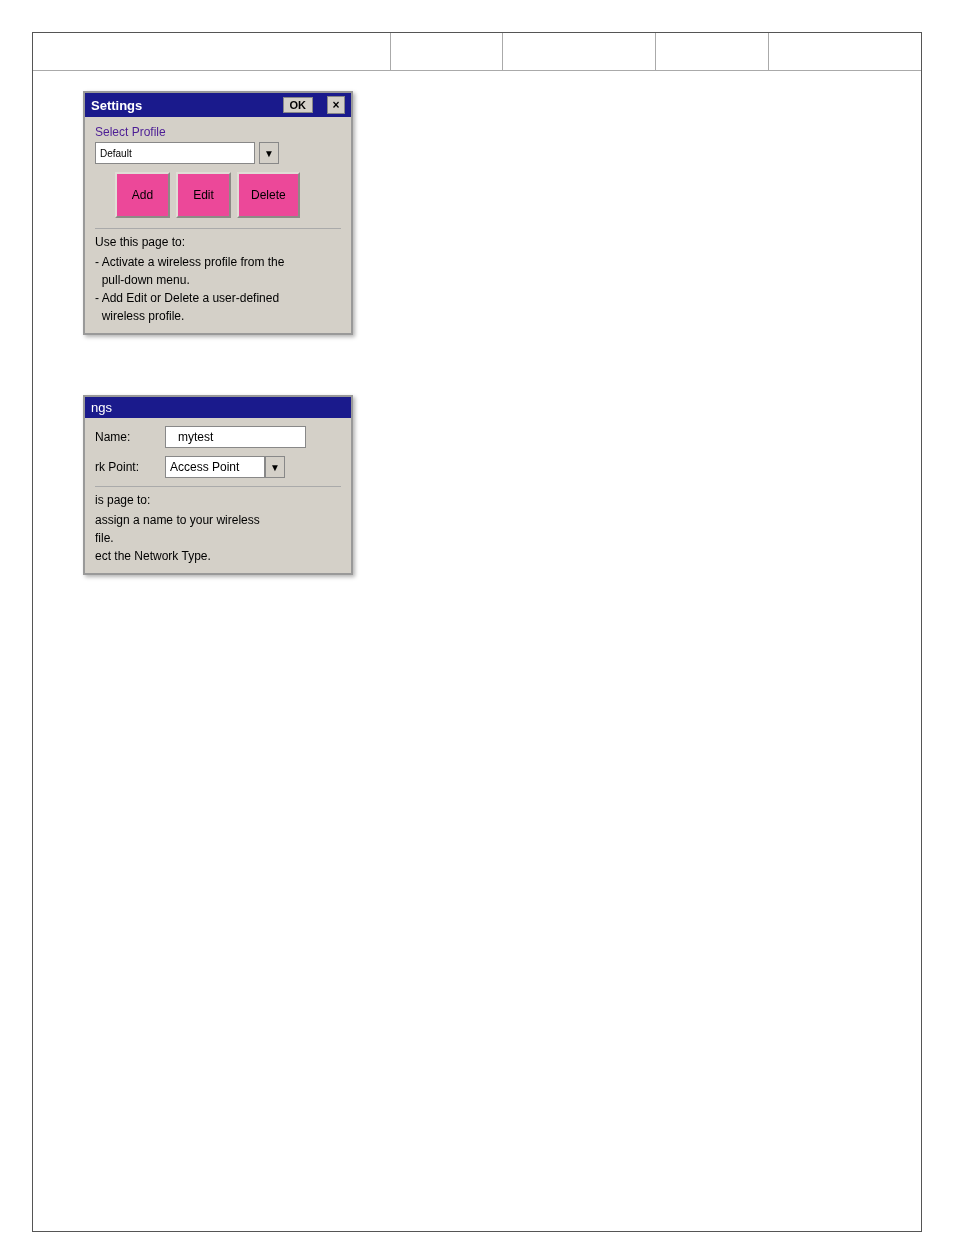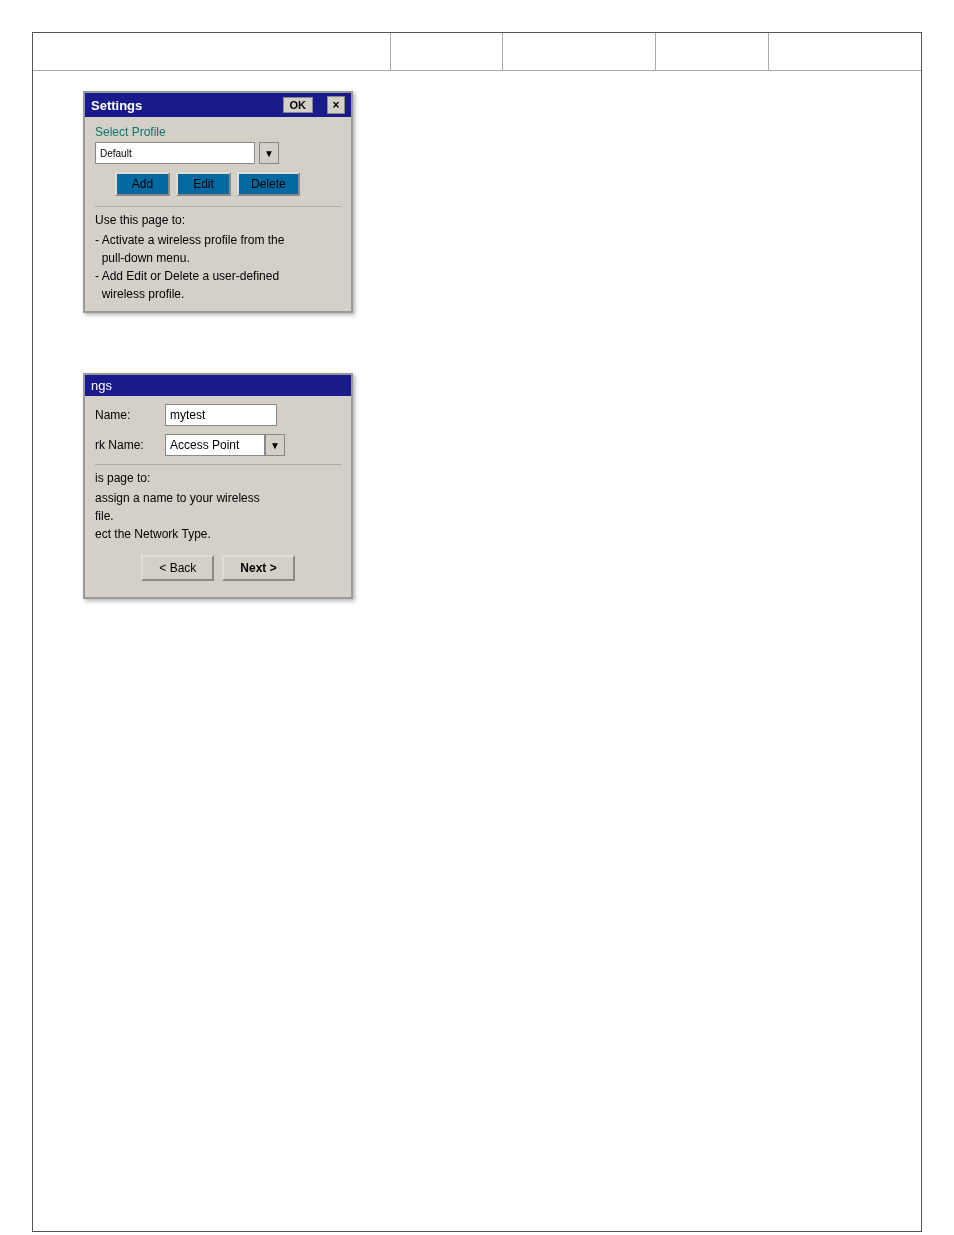--- a/index.html
+++ b/index.html
@@ -107,21 +107,21 @@
       border-bottom: 1px solid #aaa;
     }
 
     .dialog-body {
       padding: 8px 10px;
     }
 
     .field-label {
       font-size: 12px;
       margin-bottom: 3px;
-      color: #0f766e;
+      color: #4c1d95;
     }
 
     .select-row {
       display: flex;
       align-items: center;
       gap: 4px;
       margin-bottom: 8px;
     }
 
     .select-field {
@@ -146,23 +146,23 @@
     }
 
     .button-row {
       display: flex;
       gap: 6px;
       margin-bottom: 10px;
       padding-left: 20px;
     }
 
     .win-btn {
-      background: #0369a1;
+      background: #ec4899;
       border: 2px outset #e0ddd6;
-      padding: 3px 12px;
+      padding: 14px 12px;
       font-size: 12px;
       cursor: pointer;
       min-width: 55px;
       text-align: center;
     }
 
     .divider {
       border: none;
       border-top: 1px solid #aaa;
       margin: 6px 0;
@@ -208,23 +208,23 @@
 
     .field-row-label {
       font-size: 12px;
       color: #000;
       width: 70px;
     }
 
     .text-input {
       border: 1px solid #888;
       background: #fff;
-      padding: 2px 4px;
-      font-size: 12px;
-      width: 112px;
+      padding: 2px 12px;
+      font-size: 12px;
+      width: 141px;
       height: 22px;
     }
 
     .network-type-select {
       display: flex;
       align-items: center;
       gap: 0;
     }
 
     .network-type-input {
@@ -326,37 +326,33 @@
       </div>
 
       <div class="dialog-body">
 
         <div class="field-row">
           <span class="field-row-label">Name:</span>
           <input class="text-input" type="text" value="mytest" style="">
         </div>
 
         <div class="field-row">
-          <span class="field-row-label truncated-label">rk Name:</span>
+          <span class="field-row-label truncated-label">rk Point:</span>
           <div class="network-type-select">
             <input class="network-type-input" type="text" readonly="" value="Access Point" style="">
             <div class="dropdown-arrow">▼</div>
           </div>
         </div>
 
         <hr class="divider">
 
         <div class="info-title">is page to:</div>
         <div class="info-text">
           <div>assign a name to your wireless</div>
           <div>file.</div>
           <div>ect the Network Type.</div>
         </div>
 
-        <div class="nav-button-row">
-          <button class="nav-btn">&lt; Back</button>
-          <button class="nav-btn-next">Next &gt;</button>
-        </div>
       </div>
     </div>
 
   </div>
 </div>
 
 </body></html>

